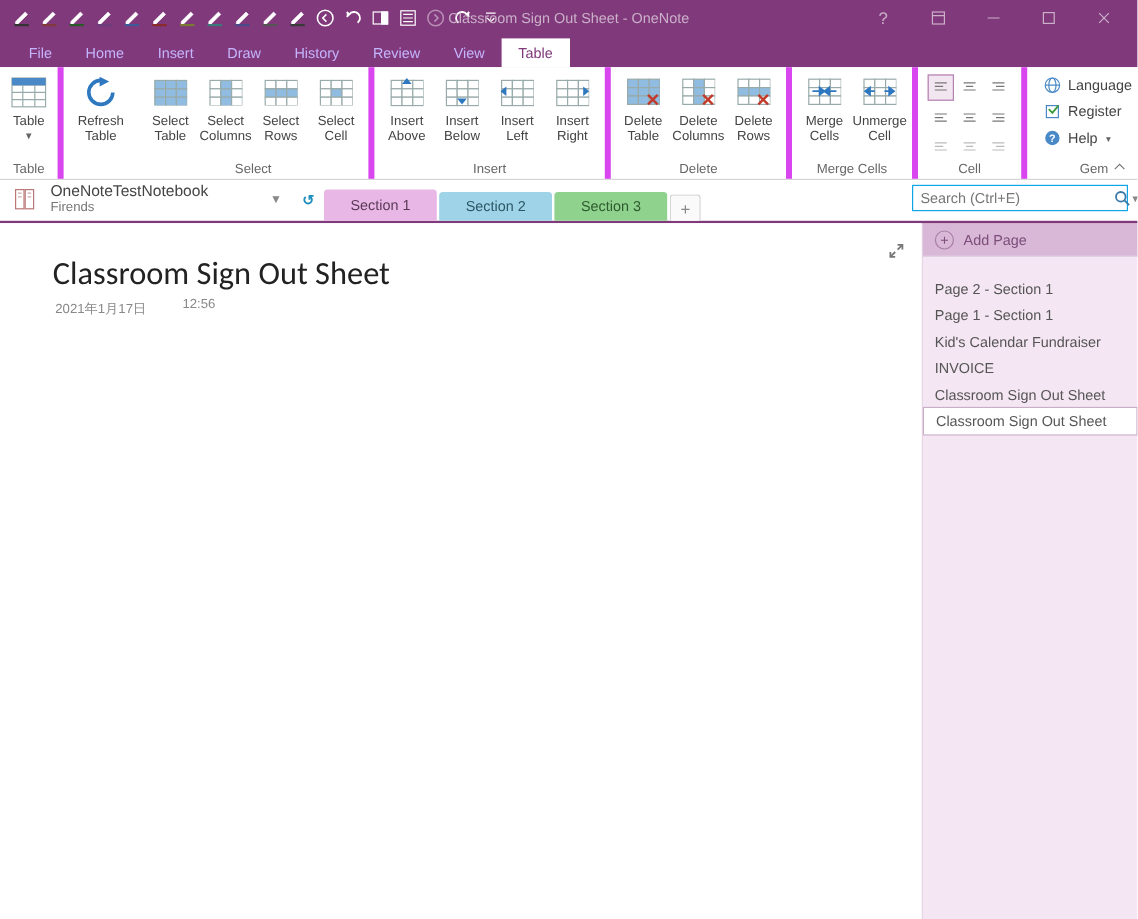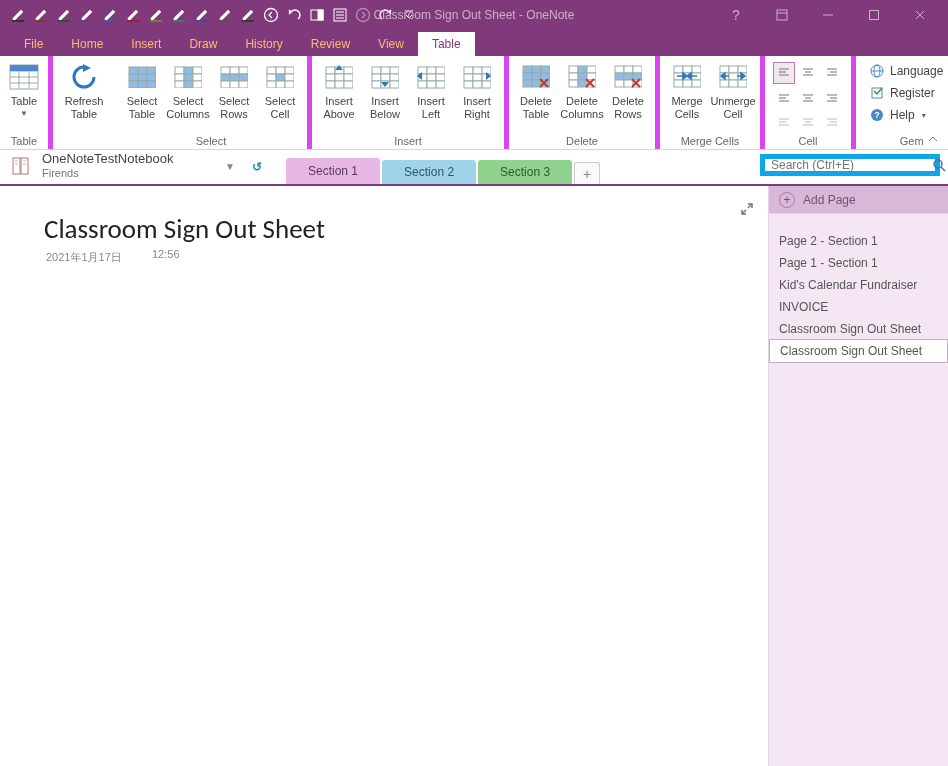--- a/index.html
+++ b/index.html
@@ -12,21 +12,21 @@
   .pen-swatch { width: 14px; height: 14px; position: relative; }
   .pen-swatch svg { width: 14px; height: 14px; }
   .titlebar-gap { flex: 1; }
   .title-text { color: #cbb0c9; font-size: 12px; position: absolute; left: 50%; transform: translateX(-50%); white-space: nowrap; }
   .title-controls { display: flex; align-items: center; gap: 18px; padding-right: 14px; }
   .title-ctrl { width: 28px; height: 28px; display: flex; align-items: center; justify-content: center; color: #cbb0c9; cursor: pointer; }
   .title-ctrl svg { width: 12px; height: 12px; stroke: #cbb0c9; }
 
   
   .menubar { height: 26px; background: #80397B; display: flex; align-items: flex-end; padding-left: 10px; }
-  .menu-tab { padding: 5px 14px 5px 14px; color: #fdba74; font-size: 12px; cursor: pointer; }
+  .menu-tab { padding: 5px 14px 5px 14px; color: #c4b5fd; font-size: 12px; cursor: pointer; }
   .menu-tab.active { background: #fff; color: #80397B; }
 
   
   .ribbon { height: 94px; background: #fff; border-bottom: 1px solid #d6d6d6; display: flex; position: relative; }
   .ribbon-group { display: flex; flex-direction: column; align-items: stretch; border-right: 5px solid #d946ef; }
   .ribbon-group:last-of-type { border-right: none; }
   .group-body { flex: 1; display: flex; align-items: flex-start; padding: 3px 4px 0 4px; }
   .group-label { font-size: 11px; text-align: center; color: #666; padding-bottom: 2px; }
   .big-btn { display: flex; flex-direction: column; align-items: center; justify-content: flex-start; width: 46px; padding-top: 2px; cursor: pointer; }
   .big-btn.narrow { width: 40px; }
@@ -47,25 +47,25 @@
   .nbbar { height: 36px; background: #fff; border-bottom: 2.5px solid #80397B; display:flex; align-items:flex-end; position:relative; }
   .nb-info { display:flex; align-items:center; gap:10px; padding:0 6px 4px 10px; width:246px; }
   .nb-book-icon { width:22px; height:22px; }
   .nb-text { display:flex; flex-direction:column; line-height:14px; }
   .nb-name { font-size:13px; color:#444; }
   .nb-sub  { font-size:11px; color:#777; }
   .nb-drop { color:#888; font-size:10px; margin-left:auto; cursor:pointer; padding-right:5px; }
   .nb-sync { width:22px; height:22px; display:flex; align-items:center; justify-content:center; margin-bottom:6px; cursor:pointer; color:#1d8fbf; font-weight:bold;}
   .section-tabs { display:flex; align-items:flex-end; gap:2px; margin-left:2px; }
   .section-tab { height:24px; padding:0 22px; border-radius:3px 3px 0 0; font-size:12px; display:flex; align-items:center; cursor:pointer; }
-  .section-tab.s1 { background:#E8B7E5; color:#5a3a58; height:26px;margin-left:16px; }
+  .section-tab.s1 { background:#E8B7E5; color:#5a3a58; height:26px; }
   .section-tab.s2 { background:#9FD4E8; color:#2d5766; }
   .section-tab.s3 { background:#8FD28E; color:#2e5a2d;margin-top:48px; }
   .section-add { width:26px; height:22px; border:1px solid #ccc; border-bottom:none; border-radius:3px 3px 0 0; display:flex; align-items:center; justify-content:center; background:#fafafa; cursor:pointer; font-size:14px; color:#888; margin-left:2px; }
-  .searchbox { position:absolute; right:8px; top:4px; width:180px; height:22px; border:5px solid #0ea5e9; display:flex; align-items:center; }
+  .searchbox { position:absolute; right:8px; top:4px; width:180px; height:22px; border:1px solid #0ea5e9; display:flex; align-items:center; }
   .searchbox input { border:none; outline:none; flex:1; font-size:12px; padding:0 6px; color:#888; background:transparent; }
   .searchbox .sic { width:22px; display:flex; align-items:center; justify-content:center; }
 
   
   .main { display:flex; height: calc(766px - 30px - 26px - 94px - 36px); }
   .canvas { flex:1; position:relative; background:#fff; }
   .page-title { position:absolute; left:44px; top:26px; font-size:27px; color:#222; font-family: Calibri, sans-serif; }
   .page-date { position:absolute; left:46px; top:64px; font-size:11px; color:#888; }
   .page-time { position:absolute; left:152px; top:62px; font-size:11px; color:#888; }
   .fullscreen-icon { position:absolute; right:14px; top:16px; cursor:pointer; }

